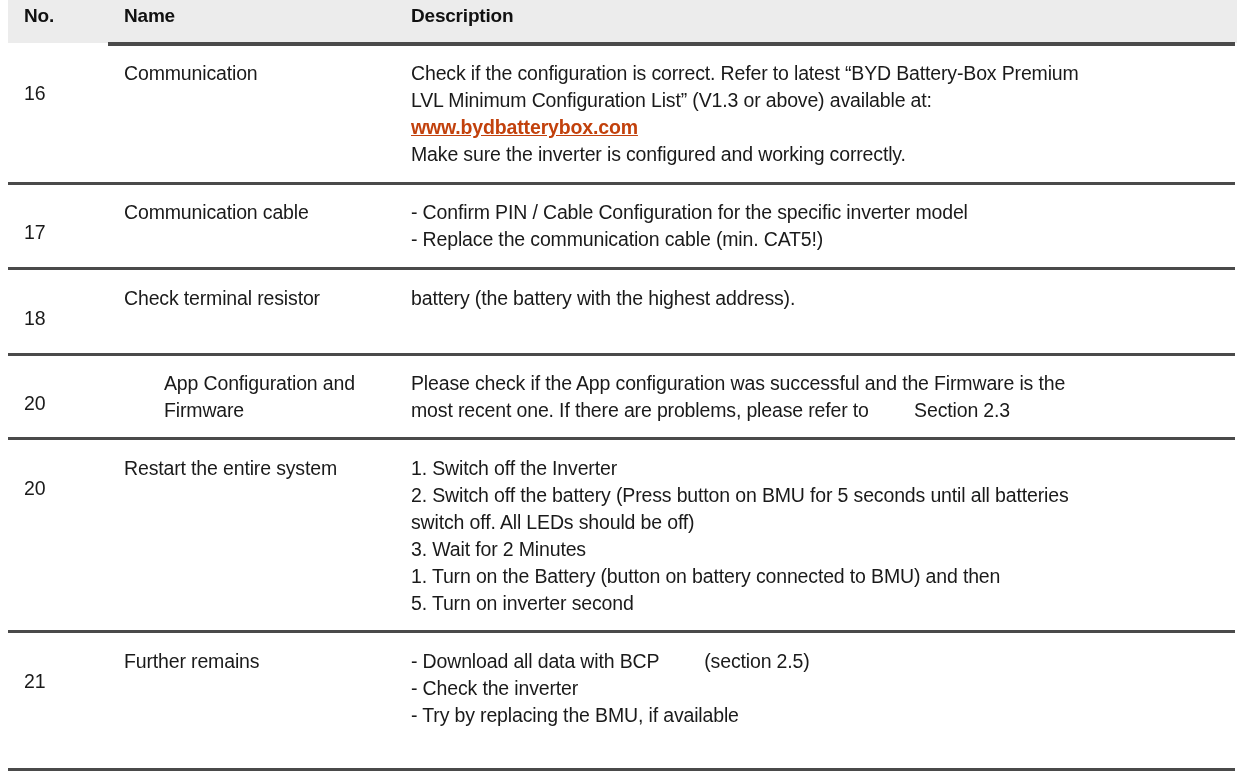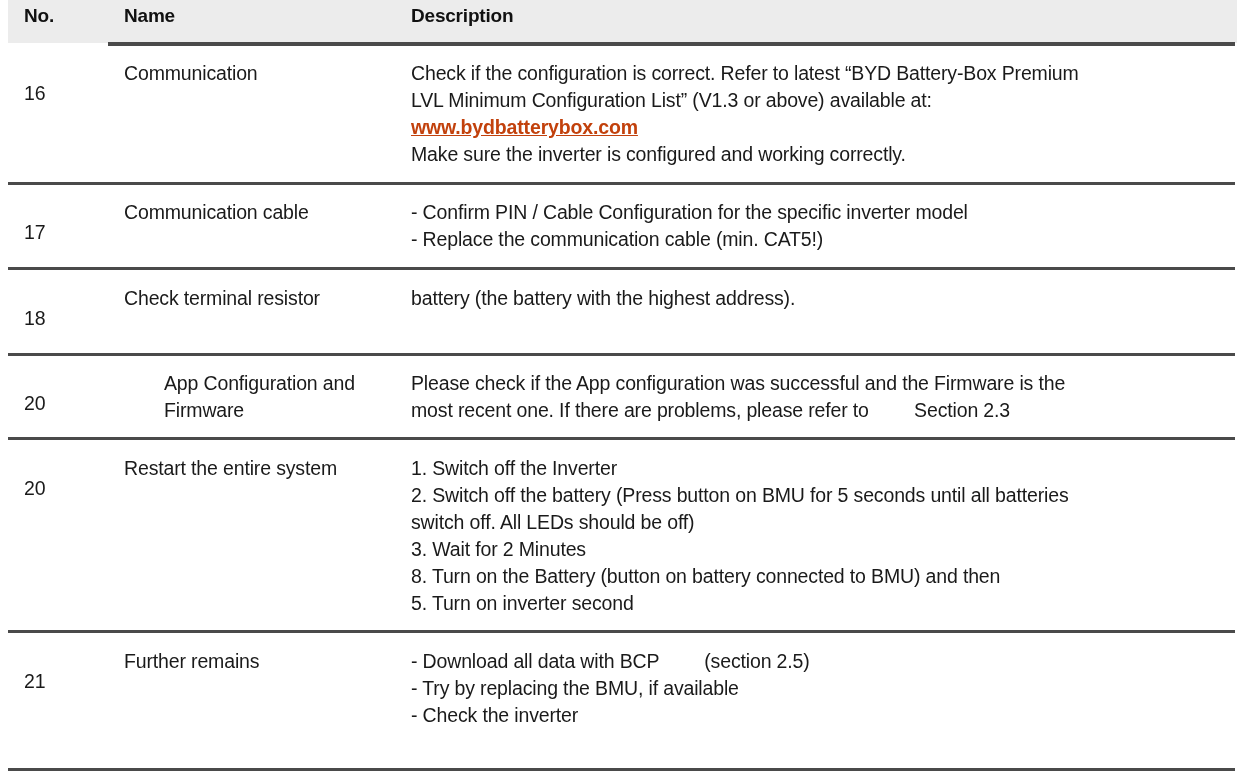--- a/index.html
+++ b/index.html
@@ -91,30 +91,30 @@
   <div class="sep" style="top:437px;"></div>
 
   <div class="row" style="top:455px;">
     <span class="cell no">20</span>
     <span class="cell name">Restart the entire system</span>
     <div class="cell desc">
       <span class="line">1. Switch off the Inverter</span>
       <span class="line">2. Switch off the battery (Press button on BMU for 5 seconds until all batteries</span>
       <span class="line">switch off. All LEDs should be off)</span>
       <span class="line">3. Wait for 2 Minutes</span>
-      <span class="line">8. Turn on the Battery (button on battery connected to BMU) and then</span>
+      <span class="line">1. Turn on the Battery (button on battery connected to BMU) and then</span>
       <span class="line">5. Turn on inverter second</span>
     </div>
   </div>
   <div class="sep" style="top:630px;"></div>
 
   <div class="row" style="top:648px;">
     <span class="cell no">21</span>
     <span class="cell name">Further remains</span>
     <div class="cell desc">
       <span class="line"><span>- Download all data with BCP </span><span class="bold">(section 2.5)</span></span>
+      <span class="line">- Check the inverter</span>
       <span class="line">- Try by replacing the BMU, if available</span>
-      <span class="line">- Check the inverter</span>
     </div>
   </div>
   <div class="sep" style="top:768px;"></div>
 
 </div>
 
 </body></html>

